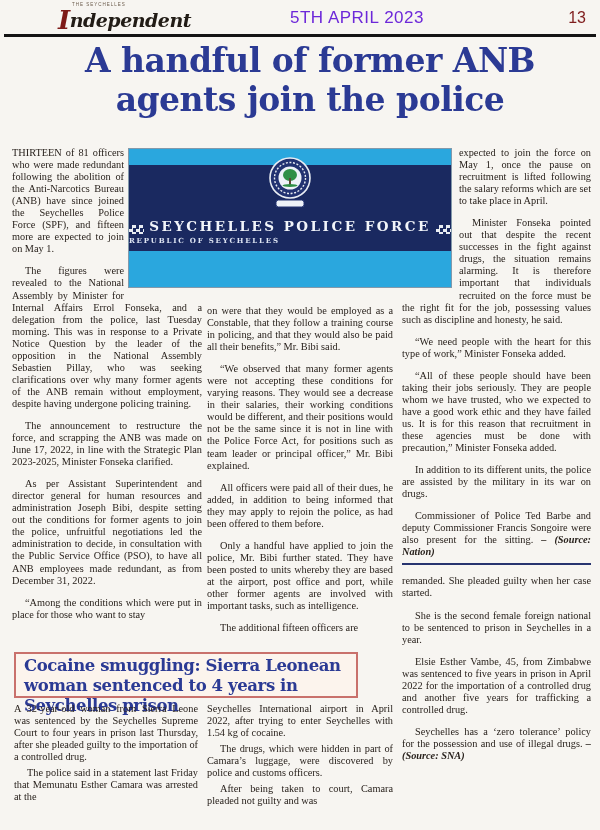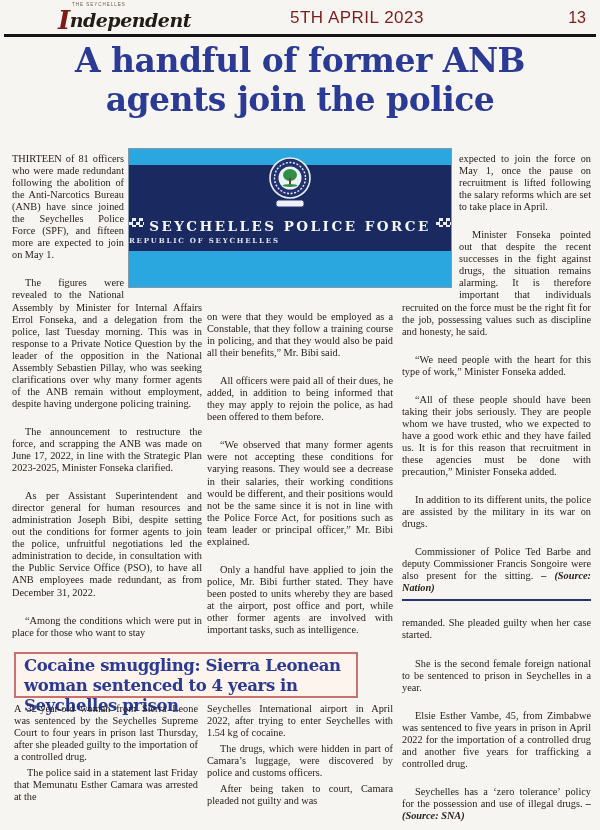--- a/index.html
+++ b/index.html
@@ -4,45 +4,45 @@
 <style>
   html,body{margin:0;padding:0;background:#e9e7e3;}
   .page{position:relative;width:600px;height:830px;background:#f7f5f1;overflow:hidden;
         font-family:"Liberation Serif",serif;color:#29221d;}
   
   .hdr{position:absolute;top:3px;left:10px;right:10px;height:30px;display:flex;align-items:center;}
   .masthead{width:150px;line-height:1;margin-left:48px;}
   .mast-top{display:block;font-size:4.5px;letter-spacing:1px;color:#6a5a4a;font-family:"Liberation Sans",sans-serif;margin-left:14px;}
   .mast-word{font-family:"DejaVu Serif",serif;font-weight:bold;font-style:italic;font-size:19px;color:#221c16;letter-spacing:-0.5px;}
   .mast-init{font-size:26px;color:#7e1a17;vertical-align:-2px;}
-  .hdr-date{flex:1;text-align:center;font-family:"Liberation Sans",sans-serif;font-size:17px;letter-spacing:0.5px;color:#7f1d1d;margin-right:40px;}
+  .hdr-date{flex:1;text-align:center;font-family:"Liberation Sans",sans-serif;font-size:17px;letter-spacing:0.5px;color:#6d28d9;margin-right:40px;}
   .hdr-page{width:40px;text-align:right;font-family:"Liberation Sans",sans-serif;font-size:16px;color:#7f1d1d;padding-right:4px;}
   .hdr-rule{position:absolute;top:34px;left:4px;right:4px;height:2.5px;background:#141414;}
   
-  .headline{position:absolute;top:42px;left:70px;width:460px;margin:0;text-align:center;
+  .headline{position:absolute;top:42px;left:80px;width:460px;margin:0;text-align:center;
             font-family:"DejaVu Serif",serif;font-weight:bold;font-size:33px;line-height:1.17;
             color:#2b3a94;letter-spacing:-0.5px;}
   
   .col{position:absolute;top:137px;font-size:10.3px;line-height:1.17;text-align:justify;overflow:hidden;}
   .col1{left:12px;width:190px;height:512px;}
   .col2{left:207px;width:186px;height:512px;}
   .col3{left:402px;width:189px;height:690px;}
-  .col p{margin:16px 0 5px 0;}
+  .col p{margin:10px 0 5px 0;}
   .ind{text-indent:13px;}
   .wrapR{float:right;width:78px;height:157px;}
   .wrapL{float:left;width:57px;height:156px;}
   .topSpace{height:158px;}
   .src{font-style:italic;font-weight:bold;}
   .col3-divider{border:none;border-top:2.5px solid #27346f;margin:4px 0 6px 0;}
   
   .banner{position:absolute;left:128px;top:148px;width:324px;height:140px;background:#2aa7de;
           border:1px solid #8399ab;box-sizing:border-box;}
   .band{position:absolute;top:16px;left:0;right:0;height:86px;background:#1a2960;}
   .crest{position:absolute;top:5px;left:50%;transform:translateX(-50%);}
-  .force-row{position:absolute;top:69px;left:0;right:0;display:flex;align-items:flex-start;}
+  .force-row{position:absolute;top:69px;left:0;right:0;display:flex;align-items:flex-end;}
   .checks{height:9px;flex:1;background-image:repeating-conic-gradient(#e9edf3 0% 25%,#1a2960 25% 50%);
           background-size:7px 7px;}
   .force-title{font-family:"DejaVu Serif",serif;font-weight:bold;font-size:13.5px;color:#f2f5fa;
                letter-spacing:2.5px;white-space:nowrap;padding:0 5px;}
   .republic{position:absolute;top:87px;left:0;right:0;text-align:left;font-family:"DejaVu Serif",serif;
             font-weight:bold;font-size:7px;letter-spacing:1.8px;color:#dde4f2;}
   
   .a2box{position:absolute;left:14px;top:652px;width:344px;height:46px;box-sizing:border-box;
          background:#fcf4ed;border:2px solid#c9716c;padding:2px 8px;}
   .a2head{margin:0;font-family:"DejaVu Serif",serif;font-weight:bold;font-size:16.5px;line-height:1.22;
@@ -95,22 +95,22 @@
     <p>THIRTEEN of 81 officers who were made redundant following the abolition of the Anti-Narcotics Bureau (ANB) have since joined the Seychelles Police Force (SPF), and fifteen more are expected to join on May 1.</p>
     <p class="ind">The figures were revealed to the National Assembly by Minister for Internal Affairs Errol Fonseka, and a delegation from the police, last Tuesday morning. This was in response to a Private Notice Question by the leader of the opposition in the National Assembly Sebastien Pillay, who was seeking clarifications over why many former agents of the ANB remain without employment, despite having undergone policing training.</p>
     <p class="ind">The announcement to restructure the force, and scrapping the ANB was made on June 17, 2022, in line with the Strategic Plan 2023-2025, Minister Fonseka clarified.</p>
     <p class="ind">As per Assistant Superintendent and director general for human resources and administration Joseph Bibi, despite setting out the conditions for former agents to join the police, unfruitful negotiations led the administration to decide, in consultation with the Public Service Office (PSO), to have all ANB employees made redundant, as from December 31, 2022.</p>
     <p class="ind">“Among the conditions which were put in place for those who want to stay</p>
   </div>
 
   <div class="col col2">
     <div class="topSpace"></div>
     <p>on were that they would be employed as a Constable, that they follow a training course in policing, and that they would also be paid all their benefits,” Mr. Bibi said.</p>
+    <p class="ind">“We observed that many former agents were not accepting these conditions for varying reasons. They would see a decrease in their salaries, their working conditions would be different, and their positions would not be the same since it is not in line with the Police Force Act, for positions such as team leader or principal officer,” Mr. Bibi explained.</p>
     <p class="ind">All officers were paid all of their dues, he added, in addition to being informed that they may apply to rejoin the police, as had been offered to them before.</p>
-    <p class="ind">“We observed that many former agents were not accepting these conditions for varying reasons. They would see a decrease in their salaries, their working conditions would be different, and their positions would not be the same since it is not in line with the Police Force Act, for positions such as team leader or principal officer,” Mr. Bibi explained.</p>
     <p class="ind">Only a handful have applied to join the police, Mr. Bibi further stated. They have been posted to units whereby they are based at the airport, post office and port, while other former agents are involved with important tasks, such as intelligence.</p>
     <p class="ind">The additional fifteen officers are</p>
   </div>
 
   <div class="col col3">
     <div class="wrapL"></div>
     <p>expected to join the force on May 1, once the pause on recruitment is lifted following the salary reforms which are set to take place in April.</p>
     <p class="ind">Minister Fonseka pointed out that despite the recent successes in the fight against drugs, the situation remains alarming. It is therefore important that individuals recruited on the force must be the right fit for the job, possessing values such as discipline and honesty, he said.</p>
     <p class="ind">“We need people with the heart for this type of work,” Minister Fonseka added.</p>
     <p class="ind">“All of these people should have been taking their jobs seriously. They are people whom we have trusted, who we expected to have a good work ethic and they have failed us. It is for this reason that recruitment in these agencies must be done with precaution,” Minister Fonseka added.</p>

